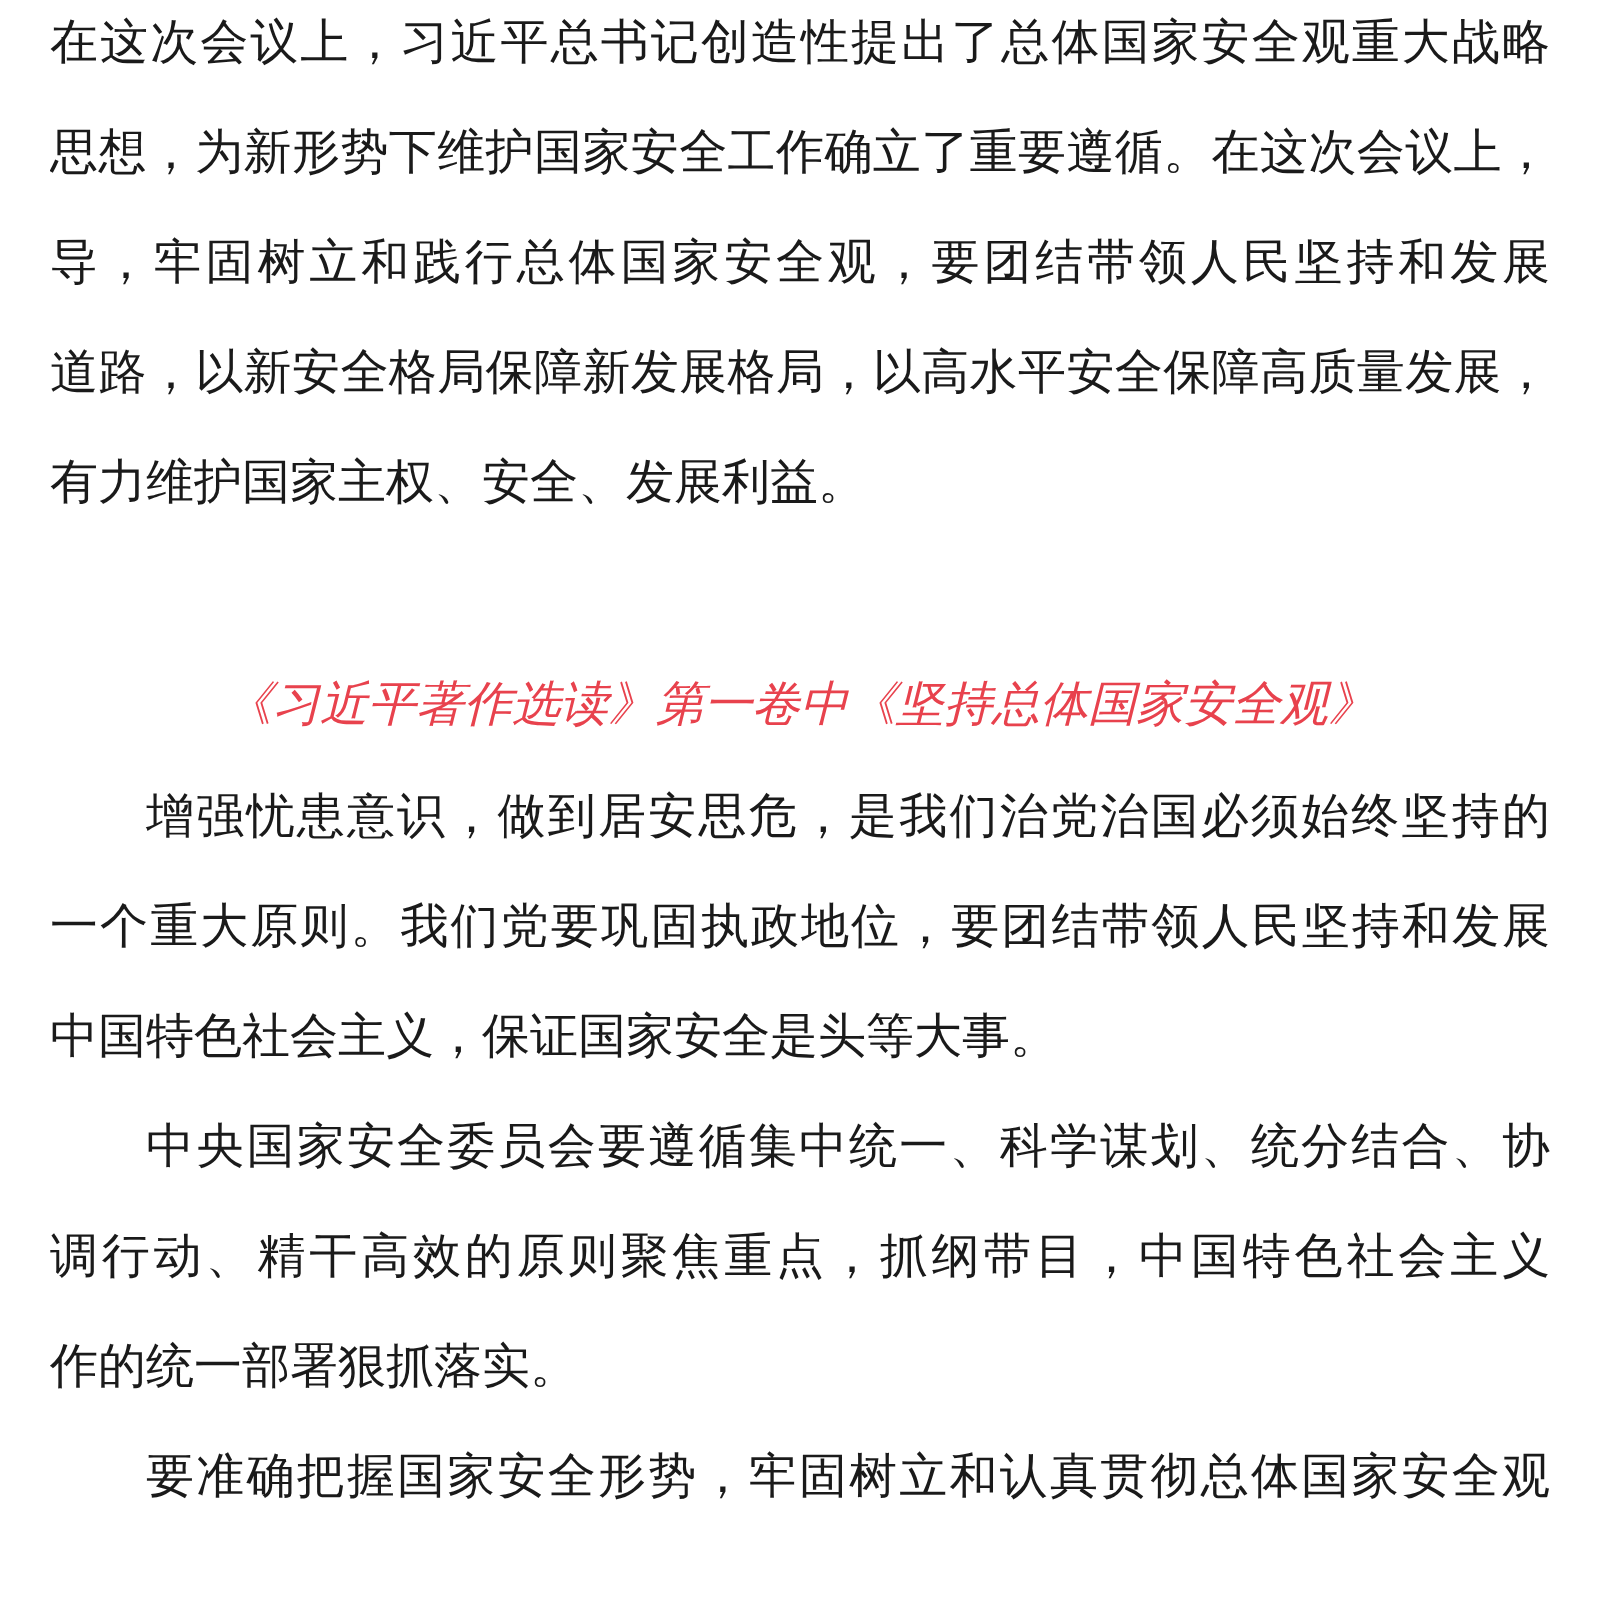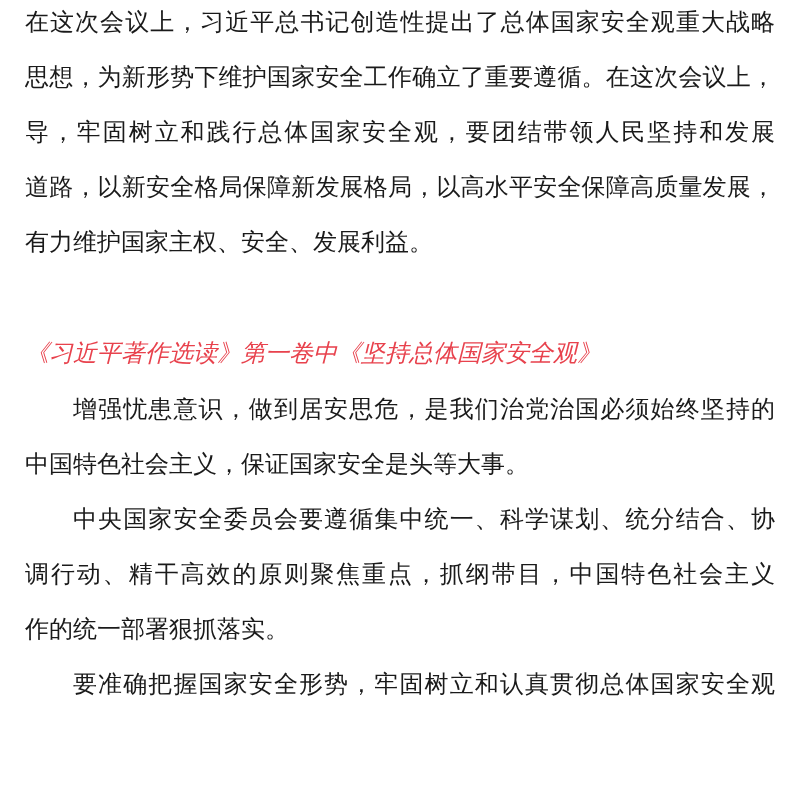--- a/index.html
+++ b/index.html
@@ -35,20 +35,21 @@
   }
   .line.end {
     text-align-last: left;
   }
   .spacer {
     height: 57px;
   }
   .heading {
     height: 55px;
     line-height: 55px;
+    text-align: center;
     color: #e8424d;
     font-style: italic;
     font-family: "Liberation Serif", serif;
     font-size: 24px;
     white-space: nowrap;
   }
 </style>
 </head>
 <body>
 
@@ -61,20 +62,21 @@
     <div class="line">道路，以新安全格局保障新发展格局，以高水平安全保障高质量发展，</div>
     <div class="line end">有力维护国家主权、安全、发展利益。</div>
   </section>
 
   <div class="spacer"></div>
 
   <div class="heading">《习近平著作选读》第一卷中《坚持总体国家安全观》</div>
 
   <section>
     <div class="line indent">增强忧患意识，做到居安思危，是我们治党治国必须始终坚持的</div>
+    <div class="line">一个重大原则。我们党要巩固执政地位，要团结带领人民坚持和发展</div>
     <div class="line end">中国特色社会主义，保证国家安全是头等大事。</div>
   </section>
 
   <section>
     <div class="line indent">中央国家安全委员会要遵循集中统一、科学谋划、统分结合、协</div>
     <div class="line">调行动、精干高效的原则聚焦重点，抓纲带目，中国特色社会主义</div>
     <div class="line end">作的统一部署狠抓落实。</div>
   </section>
 
   <section>

